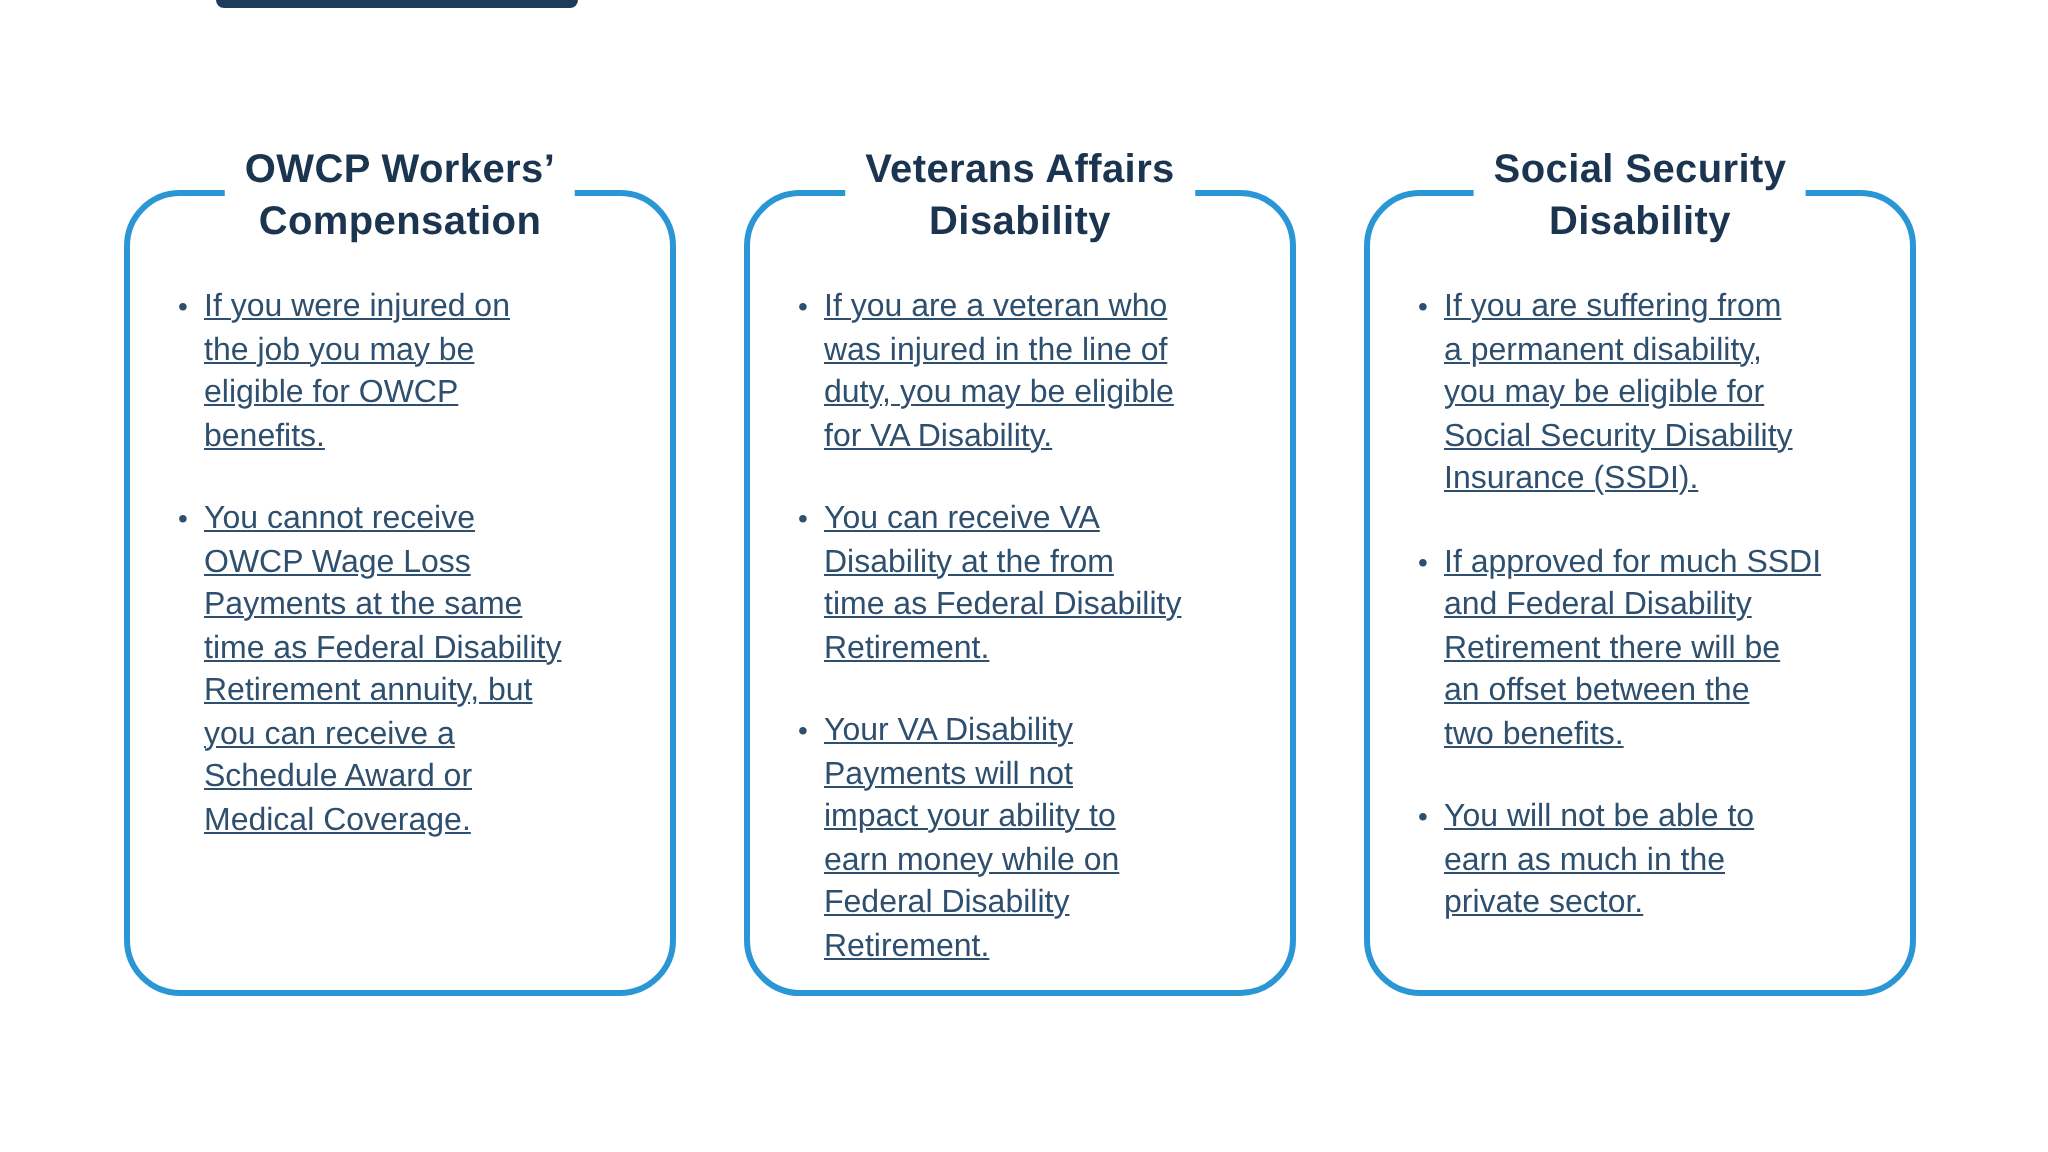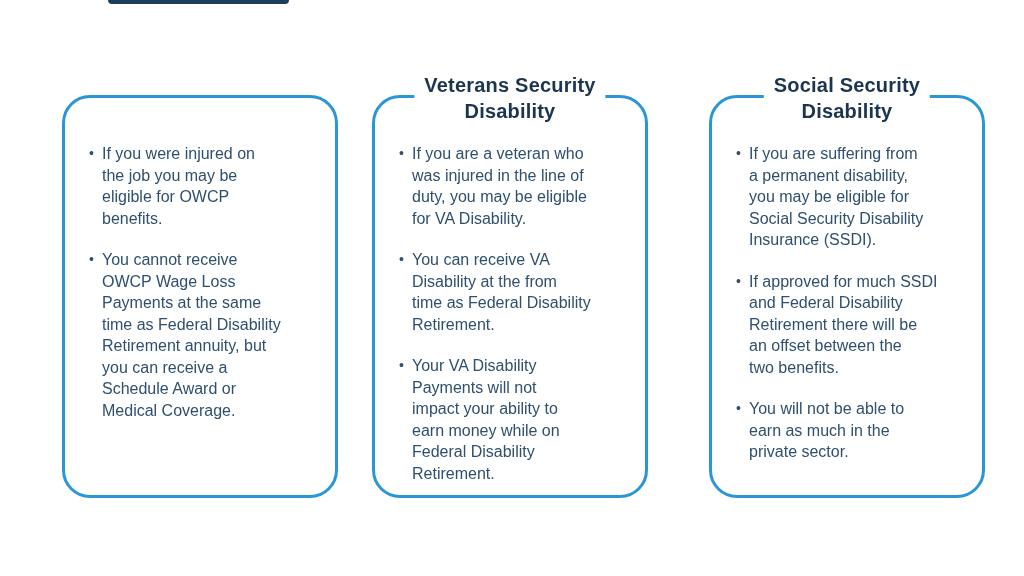--- a/index.html
+++ b/index.html
@@ -33,21 +33,21 @@
     top: 95px;
     height: 403px;
     width: 276px;
     border: 3px solid var(--card-border);
     border-radius: 28px;
     background: var(--background);
     padding: 45px 24px 10px 24px;
   }
   .card-1 { left: 62px; }
   .card-2 { left: 372px; }
-  .card-3 { left: 709px; }
+  .card-3 { left: 682px; }
   .card-title {
     position: absolute;
     top: 0;
     left: 50%;
     transform: translate(-50%, -50%);
     background: var(--background);
     padding: 0 10px;
     white-space: pre-line;
     text-align: center;
     font-size: 20px;
@@ -72,30 +72,33 @@
   .bullet-dot {
     flex: 0 0 13px;
     width: 13px;
     font-size: 14px;
     line-height: 21.5px;
     text-align: left;
   }
   .bullet-text {
     white-space: pre-line;
     flex: 1 1 auto;
+    text-decoration: underline;
   }
 </style>
 </head>
 <body>
 
 <div class="canvas">
 
   <div class="top-banner"></div>
 
   <section class="card card-1">
+    <h2 class="card-title">OWCP Workers’
+Compensation</h2>
     <ul class="bullet-list">
       <li class="bullet-item">
         <span class="bullet-dot">•</span>
         <span class="bullet-text">If you were injured on
 the job you may be
 eligible for OWCP
 benefits.</span>
       </li>
       <li class="bullet-item">
         <span class="bullet-dot">•</span>
@@ -105,21 +108,21 @@
 time as Federal Disability
 Retirement annuity, but
 you can receive a
 Schedule Award or
 Medical Coverage.</span>
       </li>
     </ul>
   </section>
 
   <section class="card card-2">
-    <h2 class="card-title">Veterans Security
+    <h2 class="card-title">Veterans Affairs
 Disability</h2>
     <ul class="bullet-list">
       <li class="bullet-item">
         <span class="bullet-dot">•</span>
         <span class="bullet-text">If you are a veteran who
 was injured in the line of
 duty, you may be eligible
 for VA Disability.</span>
       </li>
       <li class="bullet-item">

